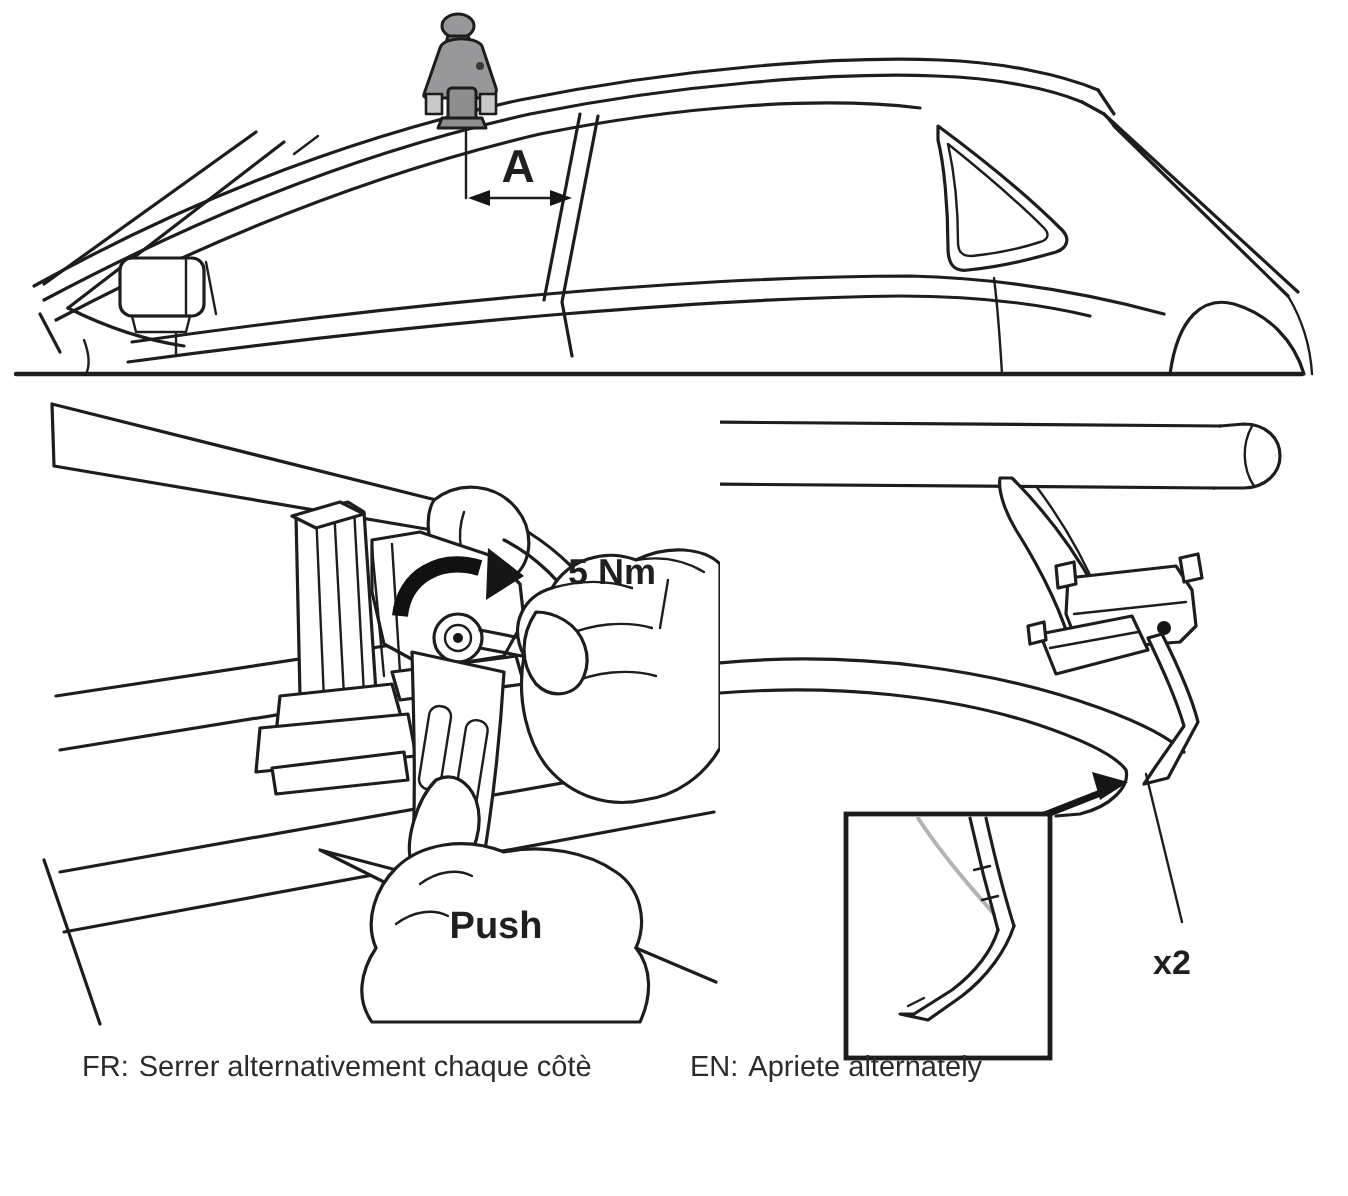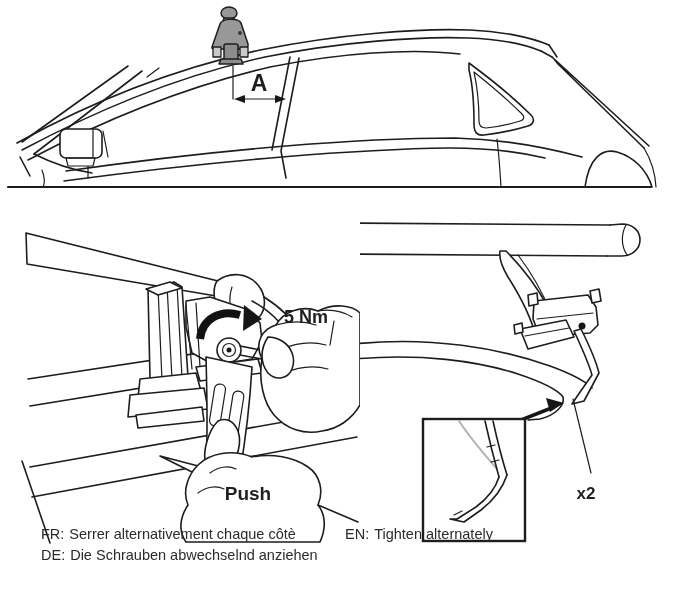--- a/index.html
+++ b/index.html
@@ -1,21 +1,21 @@
 <!DOCTYPE html>
 <html><head>
 <meta charset="utf-8">
 <style>
   html,body{margin:0;padding:0;background:#fff;}
   .page{position:relative;width:674px;height:598px;background:#fff;overflow:hidden;
         font-family:"Liberation Sans",sans-serif;}
   .fig{position:absolute;}
   #fig-car{top:0;left:0;}
-  #fig-tighten{top:209px;left:0;}
-  #fig-hook{top:207px;left:360px;}
+  #fig-tighten{top:178px;left:0;}
+  #fig-hook{top:195px;left:360px;}
   svg{display:block;}
   svg *{vector-effect:none;}
   .ln{fill:none;stroke:#1d1d1b;stroke-width:1.6;stroke-linecap:round;stroke-linejoin:round;}
   .ln-thin{fill:none;stroke:#1d1d1b;stroke-width:1.2;stroke-linecap:round;stroke-linejoin:round;}
   .ln-thick{fill:none;stroke:#1d1d1b;stroke-width:2.2;stroke-linecap:round;}
   .wfill{fill:#ffffff;stroke:#1d1d1b;stroke-width:1.6;stroke-linejoin:round;}
   .gfill{fill:#98989a;stroke:#1d1d1b;stroke-width:1.5;stroke-linejoin:round;}
   .gfill2{fill:#8d8d8f;stroke:#1d1d1b;stroke-width:1.5;stroke-linejoin:round;}
   .gfill3{fill:#c9c9cb;stroke:#1d1d1b;stroke-width:1.3;stroke-linejoin:round;}
   .blk{fill:#161616;stroke:none;}
@@ -192,24 +192,21 @@
         <path class="ln-thin" d="M94 308 L102 304"></path>
       </g>
     </svg>
   </div>
 
   <div class="captions">
     <div class="caption-col caption-col-left">
       <div class="caption-line">
         <span class="lang">FR:</span><span class="txt">Serrer alternativement chaque côtè</span>
       </div>
-      <div class="caption-line">
-        <span class="lang">DE:</span><span class="txt">Die Schrauben abwechselnd anziehen</span>
-      </div>
     </div>
     <div class="caption-col caption-col-right">
       <div class="caption-line">
-        <span class="lang">EN:</span><span class="txt">Tighten alternately</span>
+        <span class="lang">EN:</span><span class="txt">Apriete alternately</span>
       </div>
     </div>
   </div>
 
 </div>
 
 </body></html>

